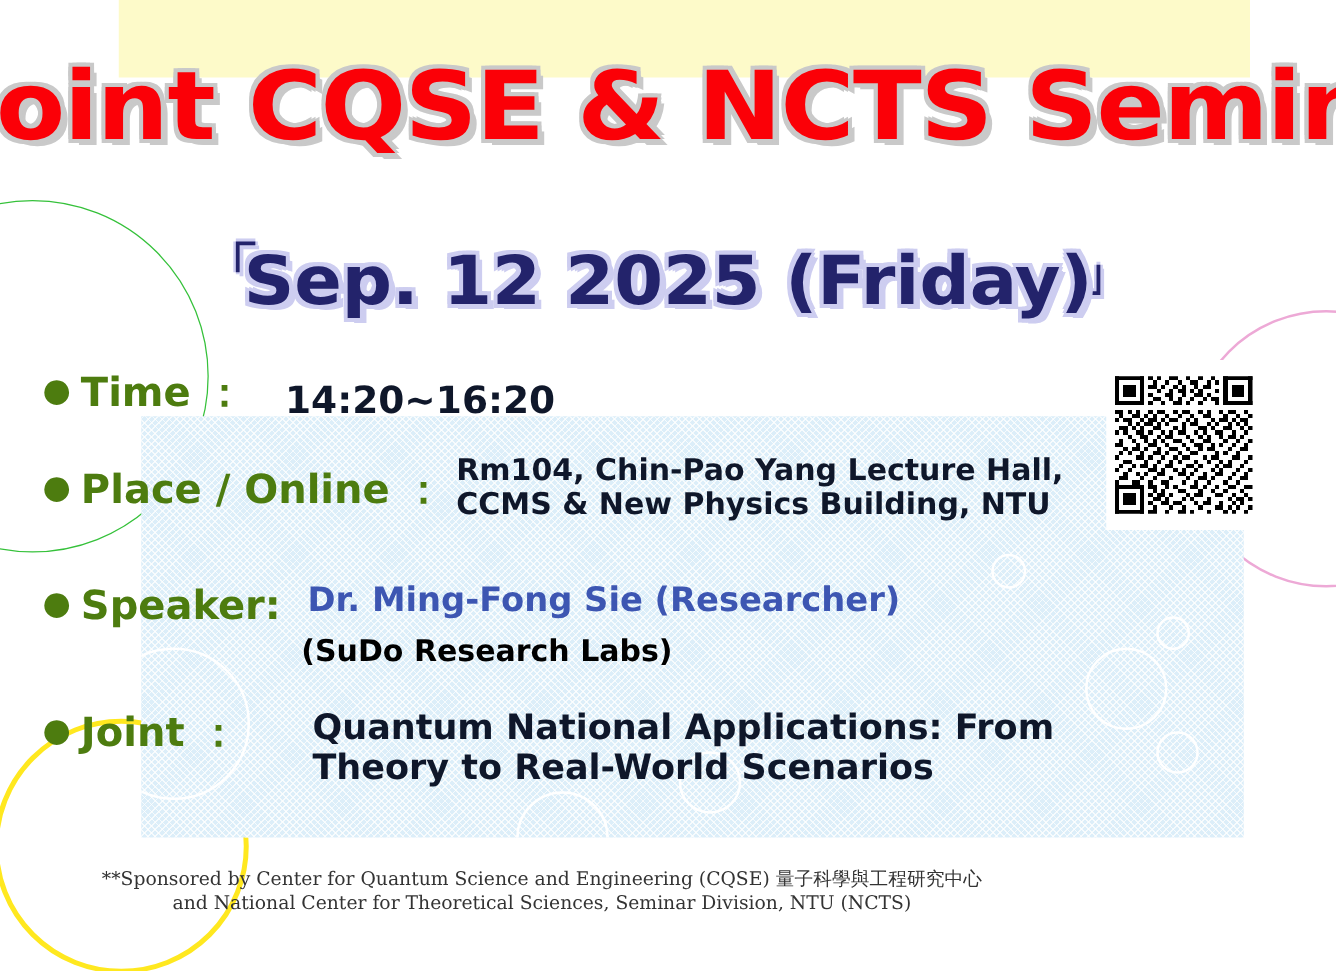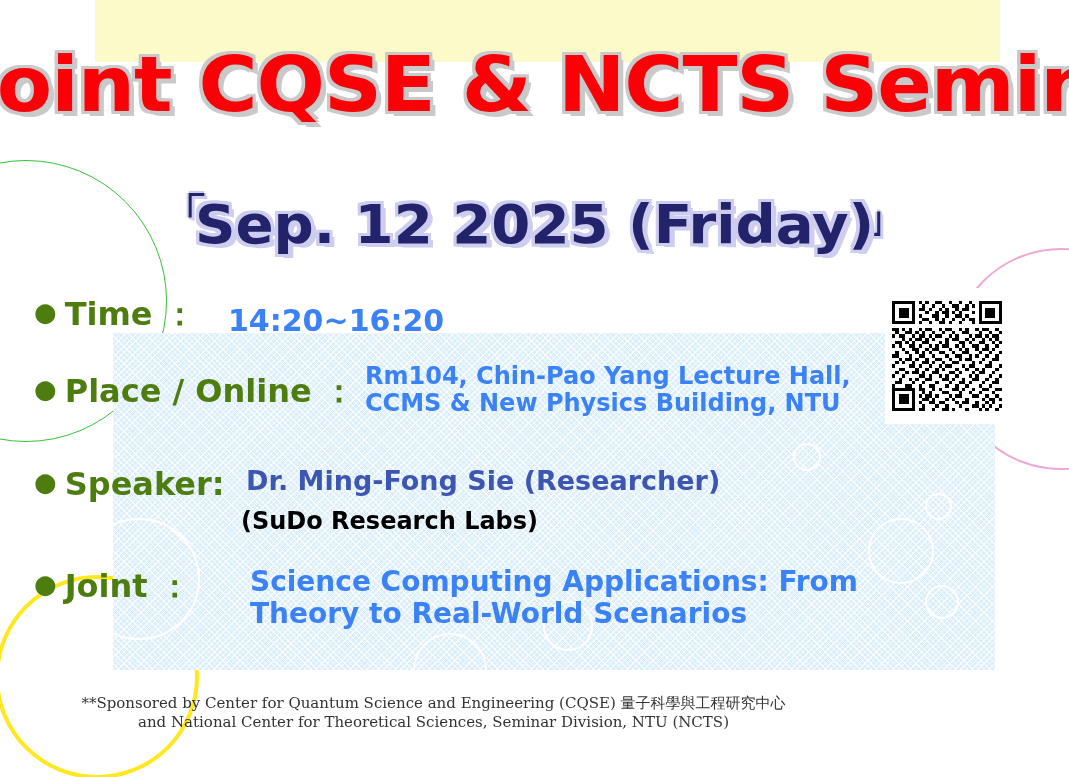--- a/index.html
+++ b/index.html
@@ -150,21 +150,21 @@
   }
   .row-label .dot {
     font-size: 26px;
     vertical-align: 4px;
     margin-right: 8px;
   }
   .row-value {
     position: absolute;
     font-family: "DejaVu Sans", sans-serif;
     font-weight: bold;
-    color: #3b82f6;
+    color: #0f172a;
     white-space: nowrap;
     line-height: 1.12;
   }
 
   #time-label  { left: 34px;  top: 298px; }
   #time-value  { left: 228px; top: 304px; font-size: 30px; }
 
   #place-label { left: 34px;  top: 375px; }
   #place-value { left: 353px; top: 363px; font-size: 24px; padding-left: 12px; }
 
@@ -245,21 +245,21 @@
   <div class="row-label" id="speaker-label">
     <span class="dot">●</span><span>Speaker:</span>
   </div>
   <div class="row-value" id="speaker-affil">(SuDo Research Labs)</div>
   <div class="row-value" id="speaker-value">Dr. Ming-Fong Sie (Researcher)</div>
 
   <div class="row-label" id="title-label">
     <span class="dot">●</span><span>Joint  ：</span>
   </div>
   <div class="row-value" id="title-value">
-    <span style="display:block">Science Computing Applications: From</span>
+    <span style="display:block">Quantum National Applications: From</span>
     <span style="display:block">Theory to Real-World Scenarios</span>
   </div>
 
   <div class="qr-wrap">
     <svg class="qr-code" viewBox="0 0 33 33" shape-rendering="crispEdges" xmlns="http://www.w3.org/2000/svg">
       <rect width="33" height="33" fill="#ffffff"></rect>
       <g fill="#000000">
         <rect x="0" y="0" width="7" height="1"></rect>
           <rect x="0" y="6" width="7" height="1"></rect>
         <rect x="0" y="0" width="1" height="7"></rect>

